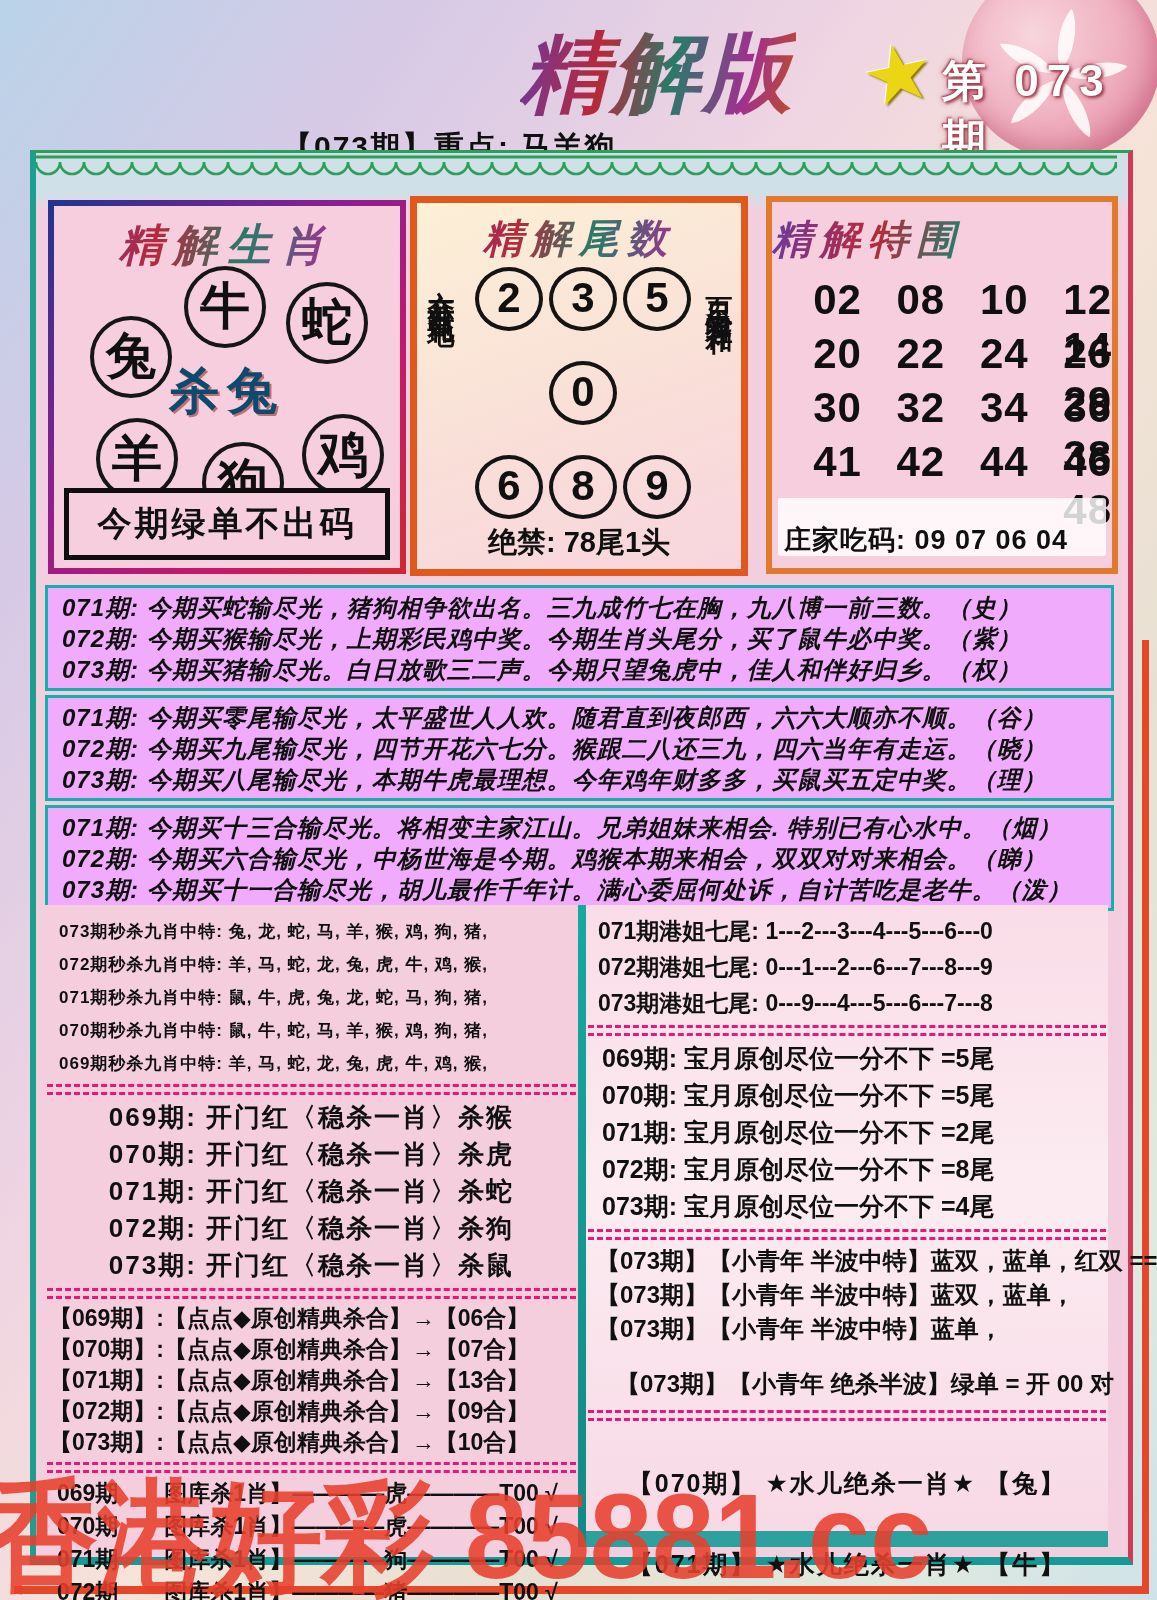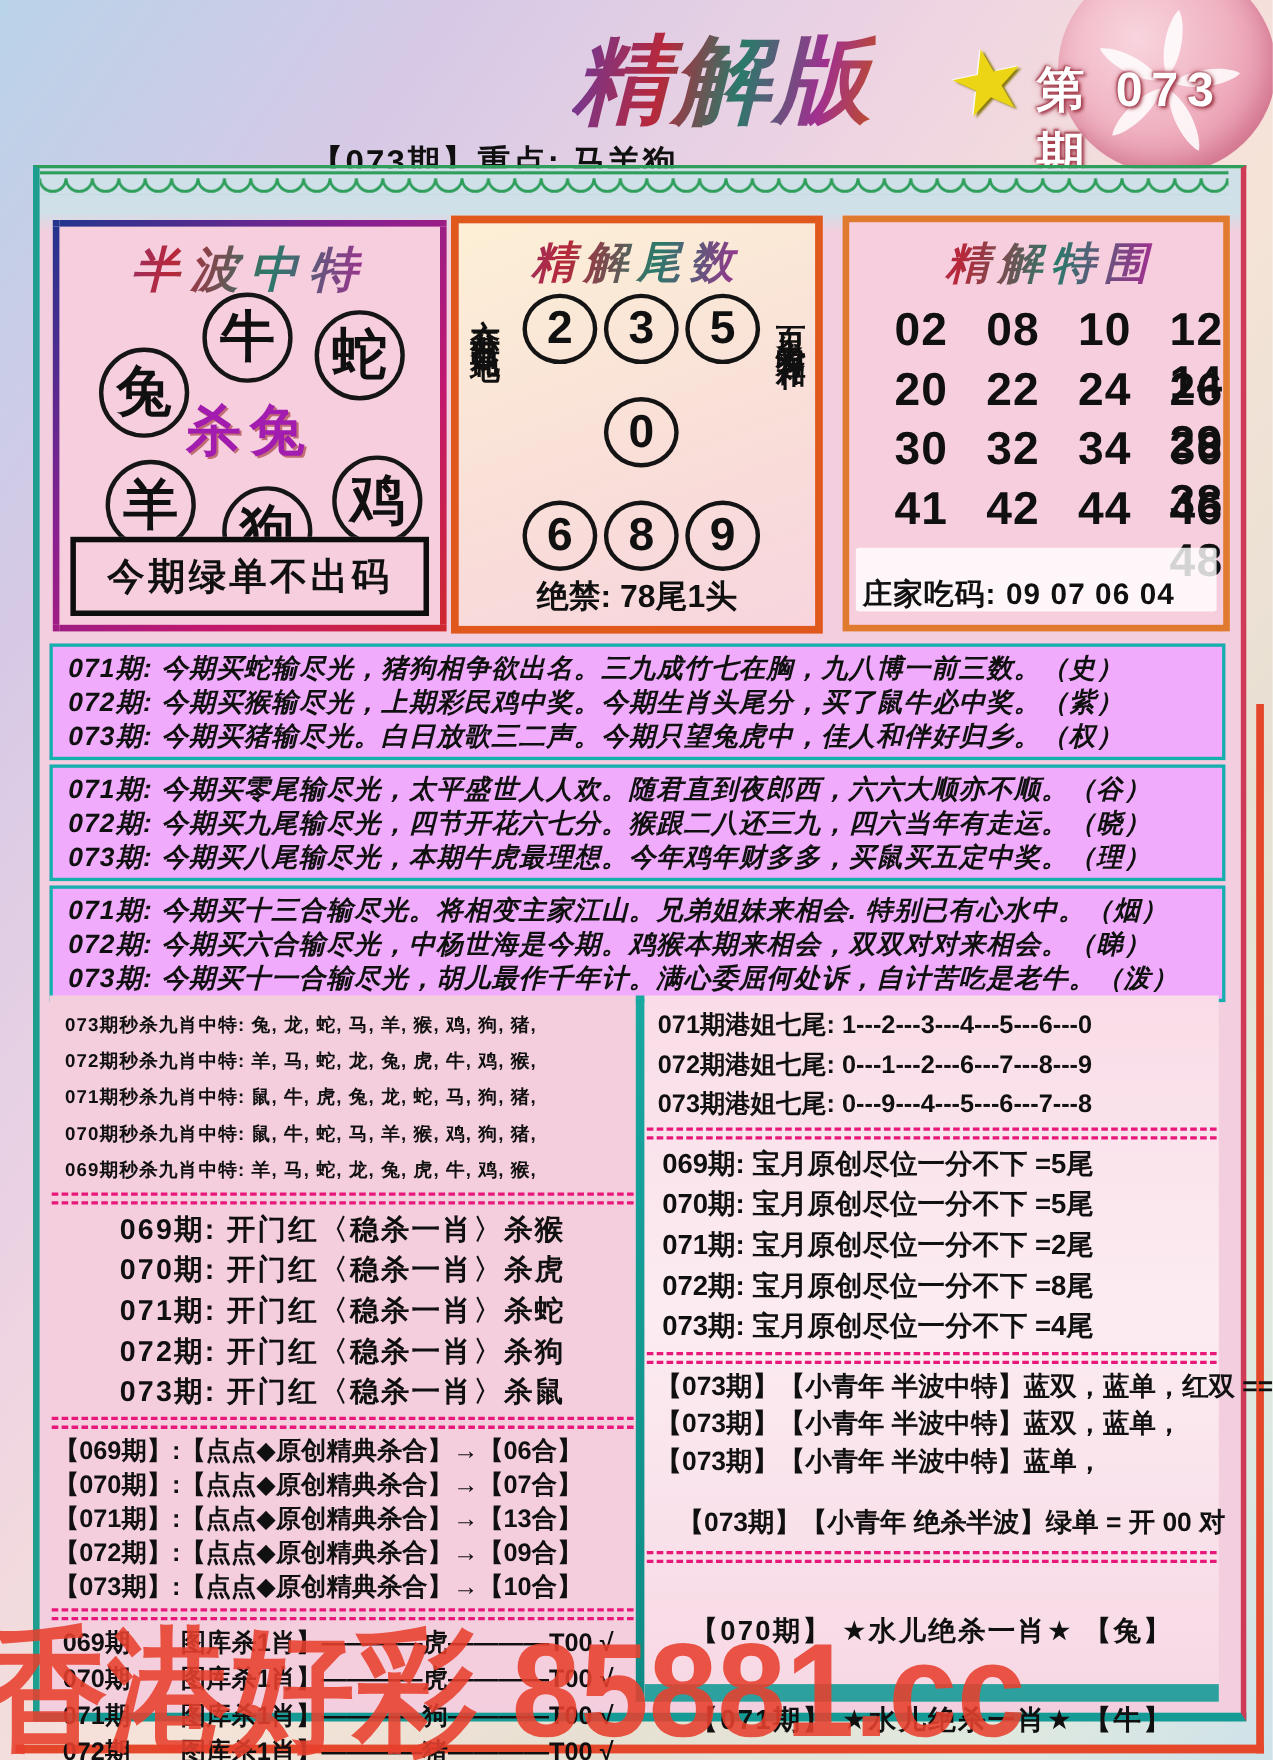--- a/index.html
+++ b/index.html
@@ -39,35 +39,35 @@
   .red-frame{left:14px;top:640px;width:1128px;height:946px;border-right:7px solid #e5472b;border-bottom:8px solid #e5472b;pointer-events:none;}
 
   
   .zbox{left:48px;top:200px;width:346px;height:362px;background:#f6cede;
     border:6px solid transparent;
     border-image:linear-gradient(135deg,#24348e 0%,#8a2090 40%,#c2186e 70%,#cf2830 100%) 1;}
   .zbox .ztitle{position:absolute;left:0;right:0;top:10px;text-align:center;font-size:44px;letter-spacing:10px;}
   .zoo{position:absolute;width:74px;height:74px;border:4px solid #161616;border-radius:50%;
     text-align:center;line-height:72px;font-size:50px;font-weight:bold;}
   .kill-txt{position:absolute;left:0;right:0;top:152px;text-align:center;font-size:50px;font-weight:bold;
-    color:#a21caf;text-shadow:2px 2px 0 rgba(150,30,30,.55);letter-spacing:8px;}
+    color:#0c4a6e;text-shadow:2px 2px 0 rgba(150,30,30,.55);letter-spacing:8px;}
   .green-note{position:absolute;left:10px;right:10px;bottom:8px;border:5px solid #0e0e0e;
     background:#f6cede;text-align:center;font-size:34px;font-weight:bold;padding:8px 0;letter-spacing:3px;}
 
   .tbox{left:410px;top:196px;width:324px;height:366px;
     background:linear-gradient(160deg,#fcf0d6 0%,#f9dfd8 55%,#f8d5de 100%);
     border:7px solid #e0581c;}
   .tbox .ztitle{position:absolute;left:0;right:0;top:8px;text-align:center;font-size:40px;letter-spacing:8px;}
   .vert{position:absolute;writing-mode:vertical-rl;text-orientation:upright;font-size:27px;font-weight:bold;letter-spacing:5px;}
   .digit{position:absolute;width:60px;height:56px;border:4px solid #141414;border-radius:50%;
     text-align:center;line-height:54px;font-size:42px;font-weight:bold;}
   .ban-line{position:absolute;left:0;right:0;bottom:6px;text-align:center;font-size:29px;font-weight:bold;}
 
   .sbox{left:766px;top:196px;width:340px;height:366px;background:#f6cede;border:6px solid #e07a2e;}
-  .sbox .ztitle{position:absolute;left:0;right:0;top:10px;text-align:center;font-size:40px;letter-spacing:8px;padding-left:27px;}
+  .sbox .ztitle{position:absolute;left:0;right:0;top:10px;font-size:40px;letter-spacing:8px;}
   .srow{position:absolute;left:0;right:0;text-align:right;font-size:42px;font-weight:bold;word-spacing:22px;letter-spacing:1px;}
   .white-patch{position:absolute;left:6px;right:6px;height:58px;background:rgba(255,255,255,.82);border-radius:3px;}
   .banker{position:absolute;left:12px;bottom:10px;font-size:27px;font-weight:bold;letter-spacing:1px;}
 
   
   .poem{left:45px;top:0;width:1063px;height:96px;background:#f0abfc;border:3px solid #14b0ac;padding:4px 0 0 0;font-style:italic;}
   .poem div{font-size:24px;font-weight:bold;line-height:31px;padding-left:14px;letter-spacing:1px;white-space:nowrap;}
 
   
   .leftcol{left:45px;top:905px;width:533px;height:642px;background:#f5cede;}
@@ -119,21 +119,21 @@
           <path d="M0 7 a12 12 0 0 0 24 0" fill="none" stroke="#2e9e5b" stroke-width="2.6"></path>
           <path d="M0 2 H24" stroke="#2e9e5b" stroke-width="3"></path>
         </pattern>
       </defs>
       <rect width="1081" height="22" fill="url(#sc)"></rect>
     </svg>
   </div>
   <div class="abs red-frame"></div>
 
   <div class="abs zbox">
-    <div class="ztitle fancy">半波中特</div>
+    <div class="ztitle fancy">精解生肖</div>
     <div class="zoo" style="left:36px;top:110px;">兔</div>
     <div class="zoo" style="left:130px;top:60px;">牛</div>
     <div class="zoo" style="left:232px;top:76px;">蛇</div>
     <div class="kill-txt">杀兔</div>
     <div class="zoo" style="left:42px;top:212px;">羊</div>
     <div class="zoo" style="left:148px;top:236px;">狗</div>
     <div class="zoo" style="left:248px;top:208px;">鸡</div>
     <div class="green-note">今期绿单不出码</div>
   </div>
 

